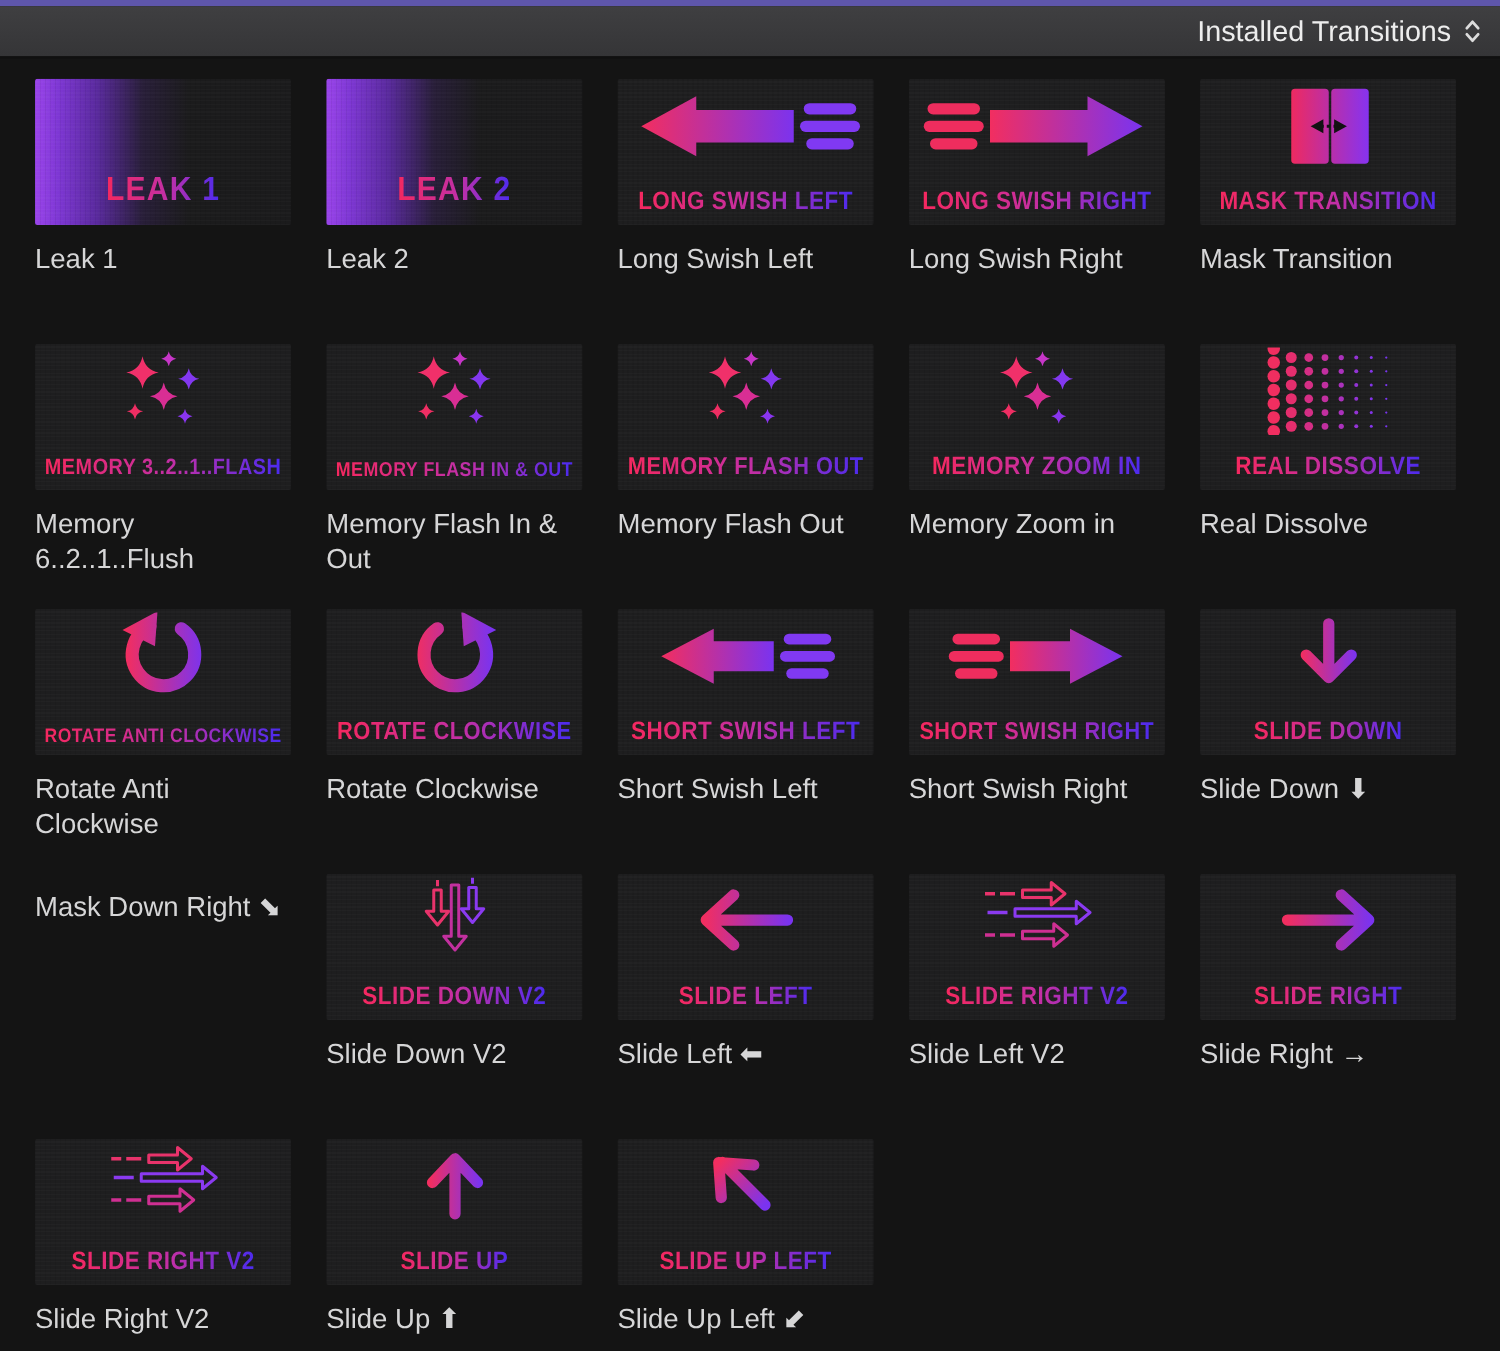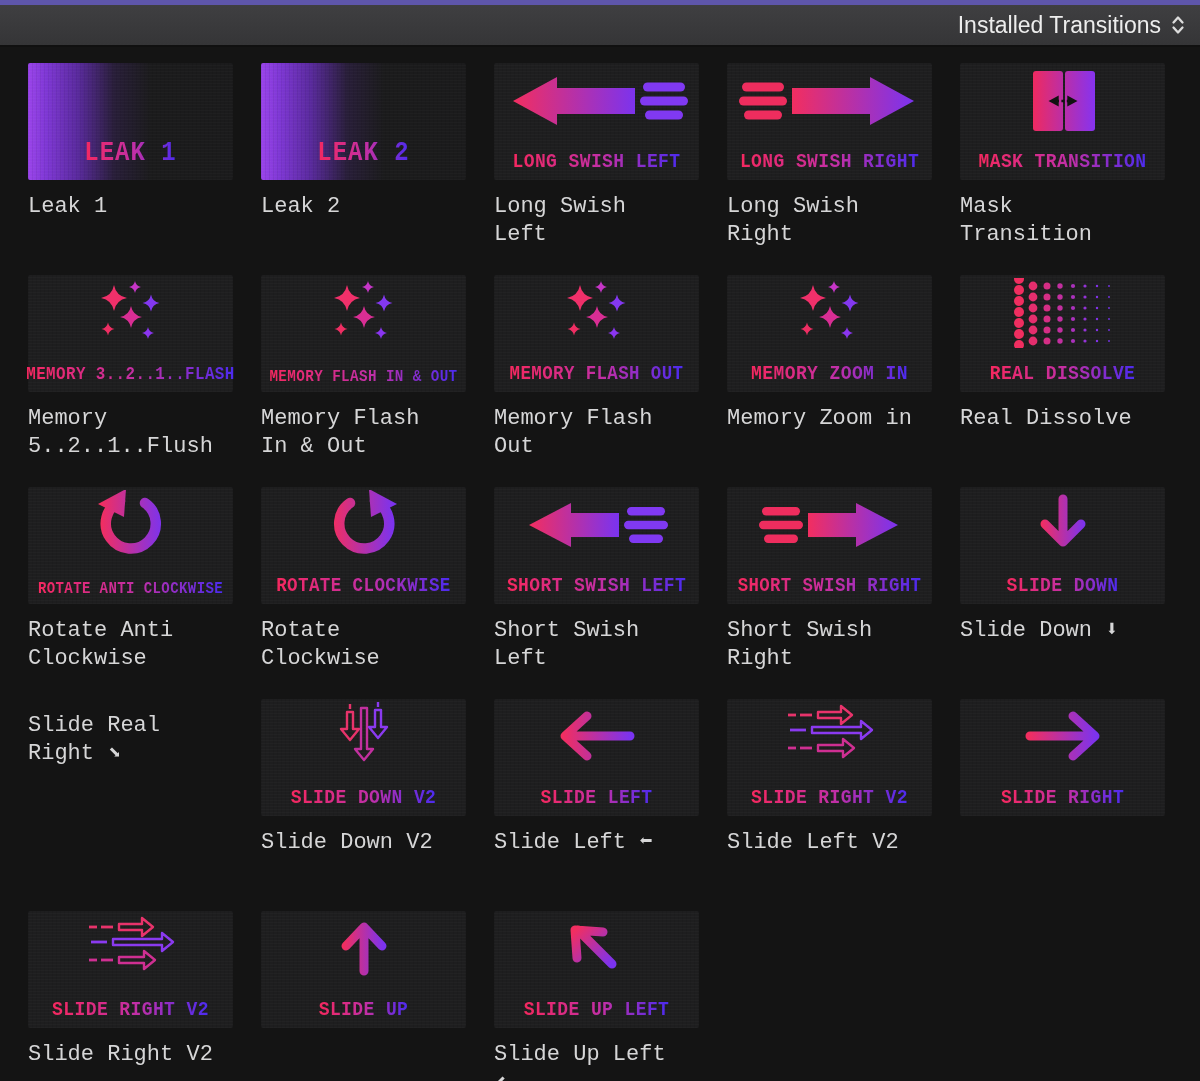--- a/index.html
+++ b/index.html
@@ -16,21 +16,21 @@
     display:flex;align-items:center;justify-content:flex-end;
     padding-right:14px;box-sizing:border-box;padding-left:27px;
   }
   .popup{display:flex;align-items:center;gap:9px;color:#ededed;font-size:23px;}
   .popup svg{display:block;}
   .grid{
     padding:16px 0 0 28px;
     display:grid;grid-template-columns:repeat(5,205px);
     grid-auto-rows:212px;column-gap:28px;
   }
-  .tile{width:205px;cursor:default;font-family:Liberation Mono, monospace;}
+  .tile{width:205px;cursor:default;}
   .thumb{
     position:relative;width:205px;height:117px;border-radius:2px;
     background-color:#1e1e1f;
     background-image:
       repeating-linear-gradient(0deg, rgba(255,255,255,0.018) 0 1px, rgba(0,0,0,0) 1px 3px),
       repeating-linear-gradient(90deg, rgba(0,0,0,0.06) 0 1px, rgba(0,0,0,0) 1px 4px);
   }
   .thumb.leak{
     background-image:
       repeating-linear-gradient(0deg, rgba(255,255,255,0.018) 0 1px, rgba(0,0,0,0) 1px 3px),
@@ -176,21 +176,21 @@
             <path d="M 120 16.5 Q 121.36 23.64 128.5 25 Q 121.36 26.36 120 33.5 Q 118.64 26.36 111.5 25 Q 118.64 23.64 120 16.5 Z" fill="#8338f0"></path>
             <path d="M 100 28 Q 101.76 37.24 111 39 Q 101.76 40.76 100 50 Q 98.24 40.76 89 39 Q 98.24 37.24 100 28 Z" fill="#d92e94"></path>
             <path d="M 77 44.5 Q 78.04 49.96 83.5 51 Q 78.04 52.04 77 57.5 Q 75.96 52.04 70.5 51 Q 75.96 49.96 77 44.5 Z" fill="#ef2e63"></path>
             <path d="M 117 49 Q 117.96 54.04 123 55 Q 117.96 55.96 117 61 Q 116.04 55.96 111 55 Q 116.04 54.04 117 49 Z" fill="#8a35f0"></path>
           </svg>
         </div>
         <div class="thumb-title">
           <span class="gtext" style="font-size: 15.8873px;">MEMORY 3..2..1..FLASH</span>
         </div>
       </div>
-      <div class="tile-label">Memory 5..2..1..Flush</div>
+      <div class="tile-label">Memory 6..2..1..Flush</div>
     </div>
     <div class="tile">
       <div class="thumb">
         <div class="icon">
           <svg width="200" height="70" viewBox="0 0 200 70">
             <path d="M 83 7 Q 85.08 17.92 96 20 Q 85.08 22.08 83 33 Q 80.92 22.08 70 20 Q 80.92 17.92 83 7 Z" fill="#f0306a"></path>
             <path d="M 104 3 Q 104.96 8.04 110 9 Q 104.96 9.96 104 15 Q 103.04 9.96 98 9 Q 103.04 8.04 104 3 Z" fill="#c736c8"></path>
             <path d="M 120 16.5 Q 121.36 23.64 128.5 25 Q 121.36 26.36 120 33.5 Q 118.64 26.36 111.5 25 Q 118.64 23.64 120 16.5 Z" fill="#8338f0"></path>
             <path d="M 100 28 Q 101.76 37.24 111 39 Q 101.76 40.76 100 50 Q 98.24 40.76 89 39 Q 98.24 37.24 100 28 Z" fill="#d92e94"></path>
             <path d="M 77 44.5 Q 78.04 49.96 83.5 51 Q 78.04 52.04 77 57.5 Q 75.96 52.04 70.5 51 Q 75.96 49.96 77 44.5 Z" fill="#ef2e63"></path>
@@ -403,21 +403,21 @@
             <path d="M 100 9 L 100 51 M 82 34 L 100 52 L 118 34" fill="none" stroke="url(#g15)" stroke-width="9" stroke-linecap="round" stroke-linejoin="round"></path>
           </svg>
         </div>
         <div class="thumb-title">
           <span class="gtext">SLIDE DOWN</span>
         </div>
       </div>
       <div class="tile-label">Slide Down ⬇</div>
     </div>
     <div class="tile">
-      <div class="tile-label">Slide Real Right ⬊</div>
+      <div class="tile-label">Mask Down Right ⬊</div>
     </div>
     <div class="tile">
       <div class="thumb">
         <div class="icon">
           <svg width="200" height="70" viewBox="0 0 200 70">
             <g fill="none" stroke-width="2.4" stroke-linejoin="round">
               <path d="M 83 10 L 89 10 L 89 27 L 95 27 L 86 38 L 77 27 L 83 27 Z" stroke="#e8336b"></path>
               <path d="M 97 6 L 103 6 L 103 47 L 109 47 L 100 58 L 91 47 L 97 47 Z" stroke="#c2309f"></path>
               <path d="M 111 8 L 117 8 L 117 25 L 123 25 L 114 36 L 105 25 L 111 25 Z" stroke="#8a3af0"></path>
               <g stroke-width="2.4">
@@ -486,20 +486,21 @@
                 <stop offset="1" stop-color="#7a33f0"></stop>
               </linearGradient>
             </defs>
             <path d="M 67 34 L 130 34 M 110 14 L 132 34 L 110 54" fill="none" stroke="url(#g21)" stroke-width="9" stroke-linecap="round" stroke-linejoin="round"></path>
           </svg>
         </div>
         <div class="thumb-title">
           <span class="gtext">SLIDE RIGHT</span>
         </div>
       </div>
+      <div class="tile-label">Slide Right →</div>
     </div>
     <div class="tile">
       <div class="thumb">
         <div class="icon">
           <svg width="200" height="70" viewBox="0 0 200 70">
             <g fill="none" stroke-width="2.4" stroke-linejoin="round">
               <path d="M 88 10 L 111 10 L 111 4 L 122 13 L 111 22 L 111 16 L 88 16 Z" stroke="#e8336b"></path>
               <path d="M 82 25 L 131 25 L 131 19 L 142 28 L 131 37 L 131 31 L 82 31 Z" stroke="#8a3af0"></path>
               <path d="M 88 43 L 113 43 L 113 37 L 124 46 L 113 55 L 113 49 L 88 49 Z" stroke="#cf2f92"></path>
               <g stroke-width="2.8">
@@ -528,20 +529,21 @@
                 <stop offset="1" stop-color="#7a33f0"></stop>
               </linearGradient>
             </defs>
             <path d="M 100 57 L 100 15 M 82 32 L 100 13 L 118 32" fill="none" stroke="url(#g23)" stroke-width="9" stroke-linecap="round" stroke-linejoin="round"></path>
           </svg>
         </div>
         <div class="thumb-title">
           <span class="gtext">SLIDE UP</span>
         </div>
       </div>
+      <div class="tile-label">Slide Up ⬆</div>
     </div>
     <div class="tile">
       <div class="thumb">
         <div class="icon">
           <svg width="200" height="70" viewBox="0 0 200 70">
             <defs>
               <linearGradient id="g24" gradientUnits="userSpaceOnUse" x1="78" y1="16" x2="115" y2="50">
                 <stop offset="0" stop-color="#f22e60"></stop>
                 <stop offset="1" stop-color="#7a33f0"></stop>
               </linearGradient>

